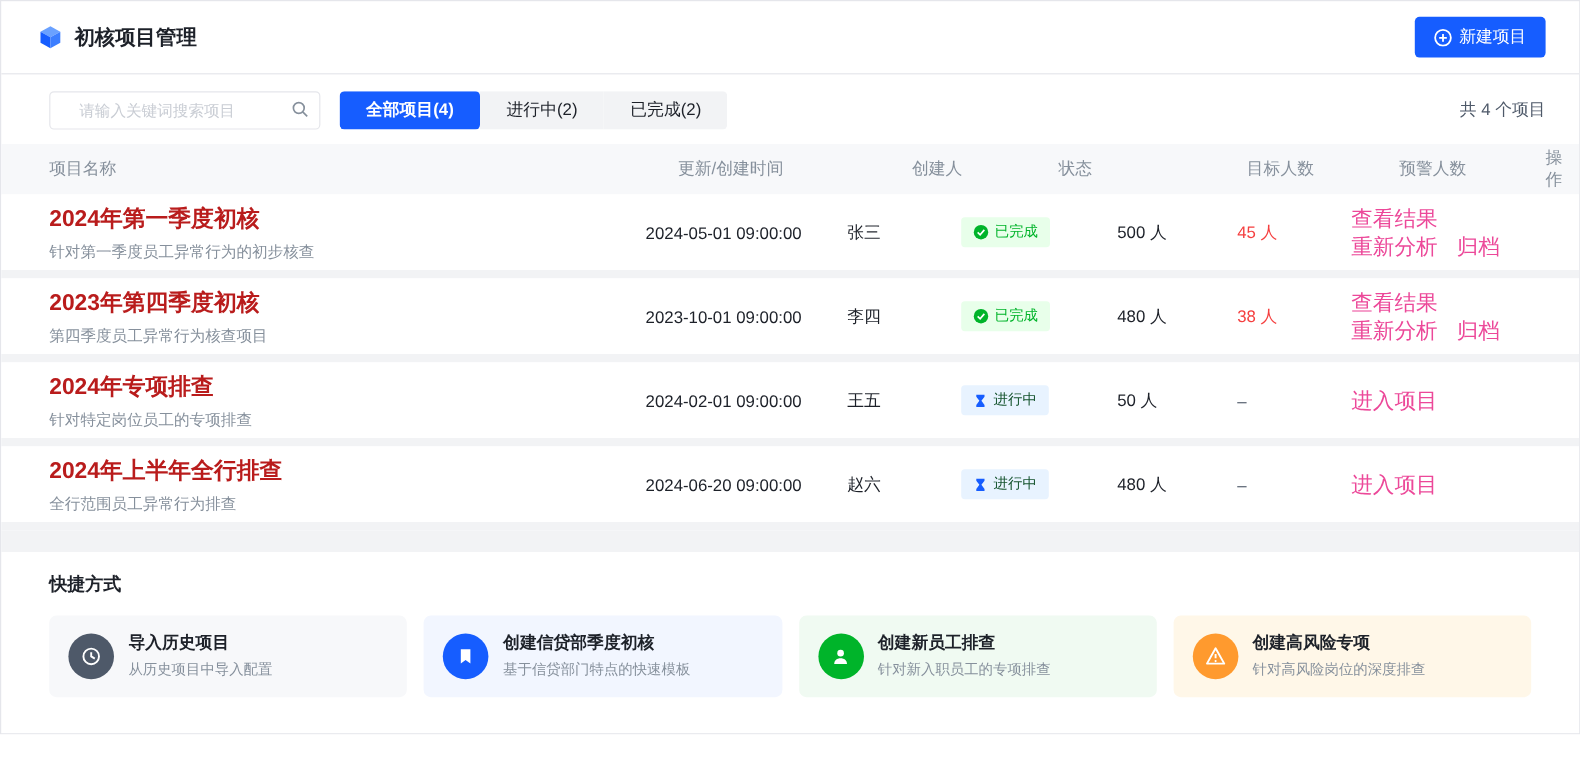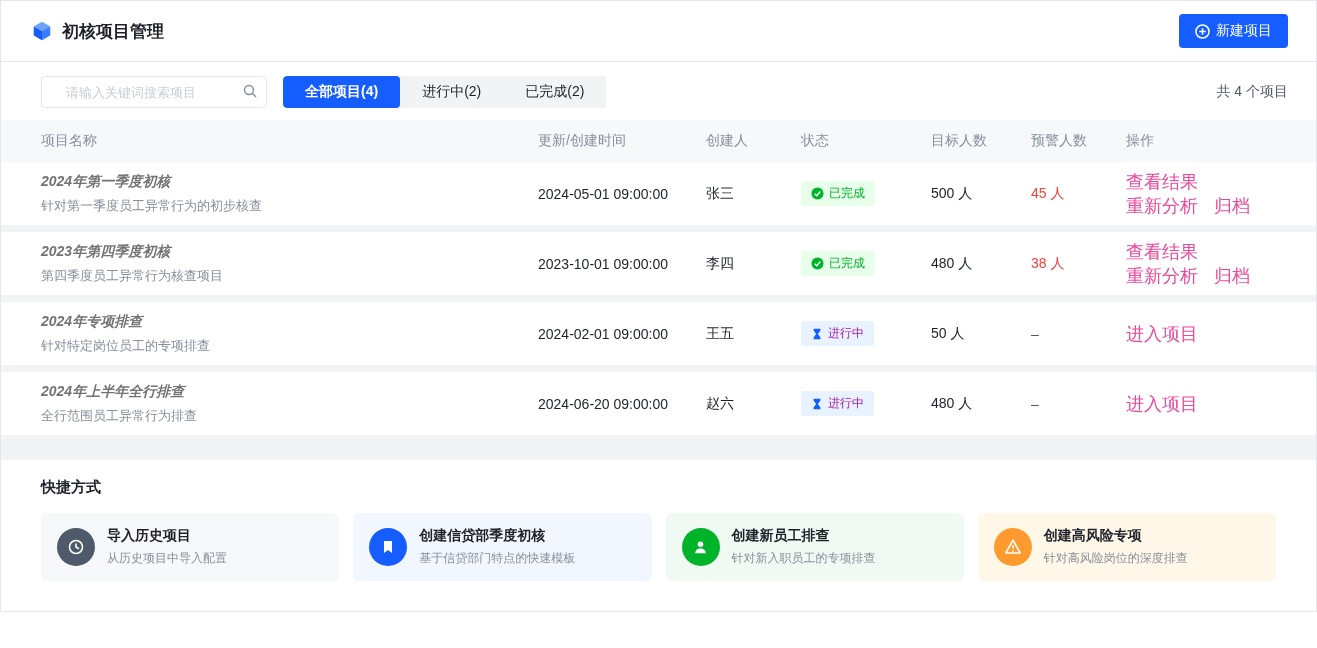--- a/index.html
+++ b/index.html
@@ -101,45 +101,46 @@
     display: grid;
     grid-template-columns: 497px 168px 95px 130px 100px 95px 1fr;
     align-items: center;
     padding: 0 40px;
   }
   .table-head {
     background: #f7f8fa;
     height: 42px;
     color: #86909c;
     font-size: 14px;
+    gap: 27px;
   }
   .row {
     height: 70px;
     border-bottom: 7px solid #f2f3f5;
     background: #ffffff;
     font-size: 14px;
   }
   .row:last-of-type { border-bottom: none; }
-  .proj-name { font-weight: bold; font-size: 14px; color: #737373; font-style: italic; }
+  .proj-name { font-weight: bold; font-size: 19px; color: #b91c1c; }
   .proj-desc { font-size: 13px; color: #86909c; margin-top: 6px; }
   .cell { font-size: 14px; color: #1d2129; }
   .warning-red { color: #f53f3f; }
   .warning-dash { color: #4e5969; }
 
   .badge {
     display: inline-flex;
     align-items: center;
     gap: 5px;
     font-size: 12px;
     border-radius: 3px;
     padding: 4px 10px;
     white-space: nowrap;
   }
   .badge.done { background: #e8ffea; color: #00b42a; }
-  .badge.progress { background: #e8f3ff; color: #a21caf; }
+  .badge.progress { background: #e8f3ff; color: #14532d; }
 
   .actions a {
     color: #ec4899;
     text-decoration: none;
     margin-right: 12px;
     font-size: 18px;
     cursor: pointer;
     white-space: nowrap;
   }
   .actions a:last-child { margin-right: 0; }

